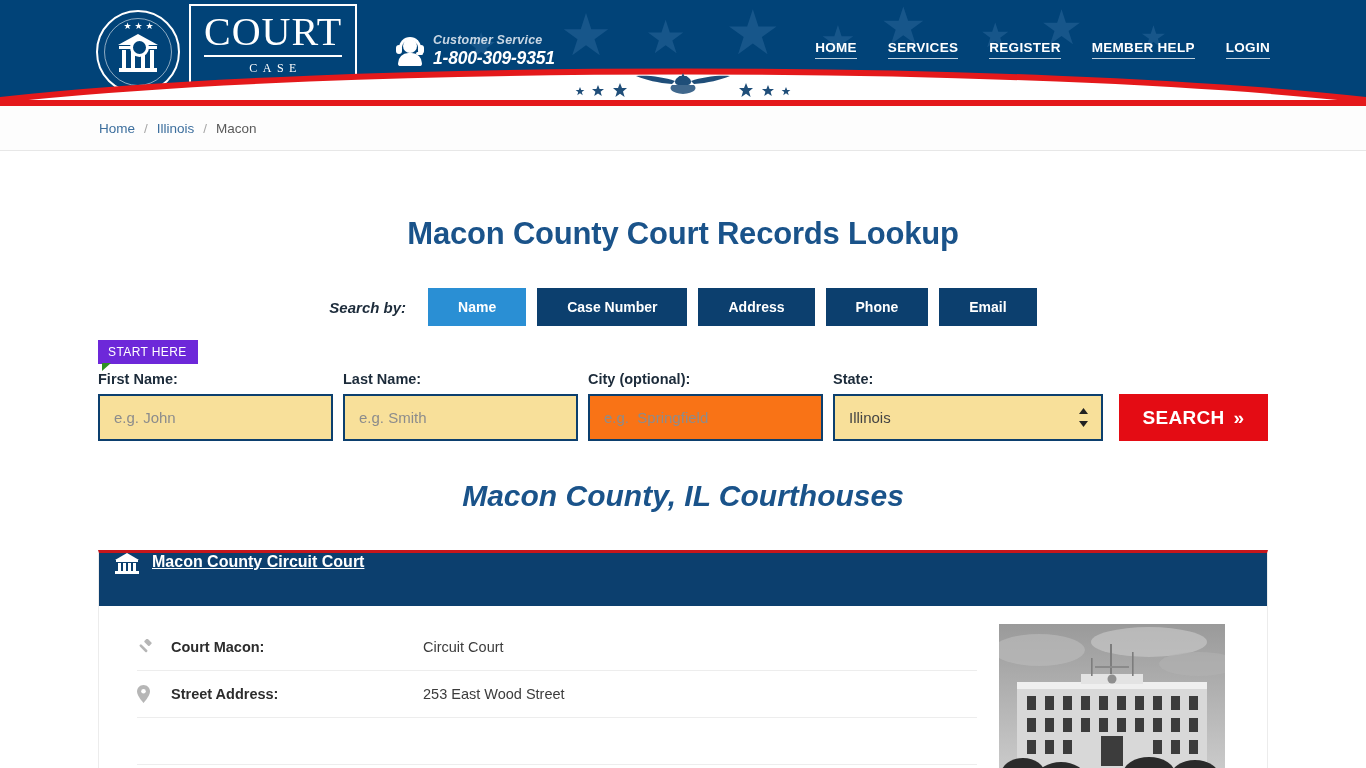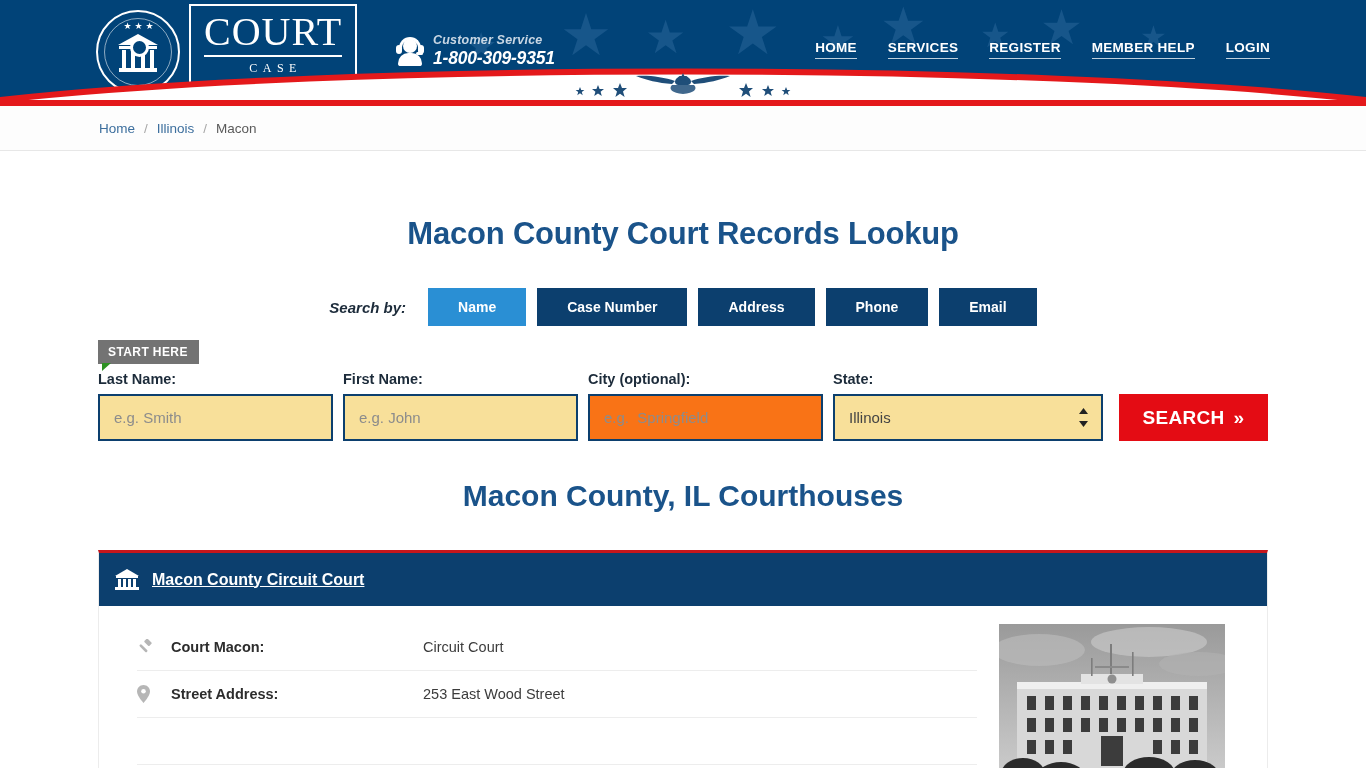--- a/index.html
+++ b/index.html
@@ -256,24 +256,24 @@
   
   .form-wrap {
     position: relative;
     margin: 0 auto;
     width: 1170px;
     padding-top: 14px;
   }
   .start-here {
     position: relative;
     display: inline-block;
-    background: #737373;
+    background: #6d28d9;
     color: #ffffff;
     font-size: 12px;
-    font-weight: bold;
+    font-weight: normal;
     letter-spacing: .4px;
     padding: 5px 11px 5px 10px;
     margin-left: 0;
   }
   .start-here:after {
     content: "";
     position: absolute;
     left: 4px; bottom: -7px;
     width: 0; height: 0;
     border-left: 9px solid #2d9122;
@@ -346,35 +346,36 @@
     margin-top: 28px;
   }
 
   h2.section-title {
     margin: 0;
     padding-top: 38px;
     text-align: center;
     color: #1a538a;
     font-size: 30px;
     font-weight: bold;
+    font-style: italic;
   }
 
   
   .court-card {
     width: 1170px;
     margin: 37px auto 0 auto;
     border-top: 3px solid #c6161c;
     background: #ffffff;
     border-left: 1px solid #ececec;
     border-right: 1px solid #ececec;
   }
   .card-head {
     background: #0c3f6e;
     height: 53px;
-    display: flex; align-items: center;
+    display: flex; align-items: flex-start;
     padding-left: 16px;
     gap: 13px;
   }
   .bank-icon { width: 24px; height: 21px; position: relative; flex: none; }
   .bank-roof {
     position: absolute; top: 0; left: 0;
     width: 0; height: 0;
     border-left: 12px solid transparent;
     border-right: 12px solid transparent;
     border-bottom: 7px solid #ffffff;
@@ -528,28 +529,28 @@
     <button class="tab">Case Number</button>
     <button class="tab">Address</button>
     <button class="tab">Phone</button>
     <button class="tab">Email</button>
   </div>
 
   <div class="form-wrap">
     <div class="start-here">START HERE</div>
 
     <div class="fields">
+      <div class="field f-first">
+        <label>First Name:</label>
+        <input type="text" placeholder="e.g. John" style="">
+      </div>
+
       <div class="field f-last">
         <label>Last Name:</label>
         <input type="text" placeholder="e.g. Smith" style="">
-      </div>
-
-      <div class="field f-first">
-        <label>First Name:</label>
-        <input type="text" placeholder="e.g. John" style="">
       </div>
 
       <div class="field f-city city">
         <label>City (optional):</label>
         <input type="text" placeholder="e.g.  Springfield" style="">
       </div>
 
       <div class="field f-state state">
         <label>State:</label>
         <select>

